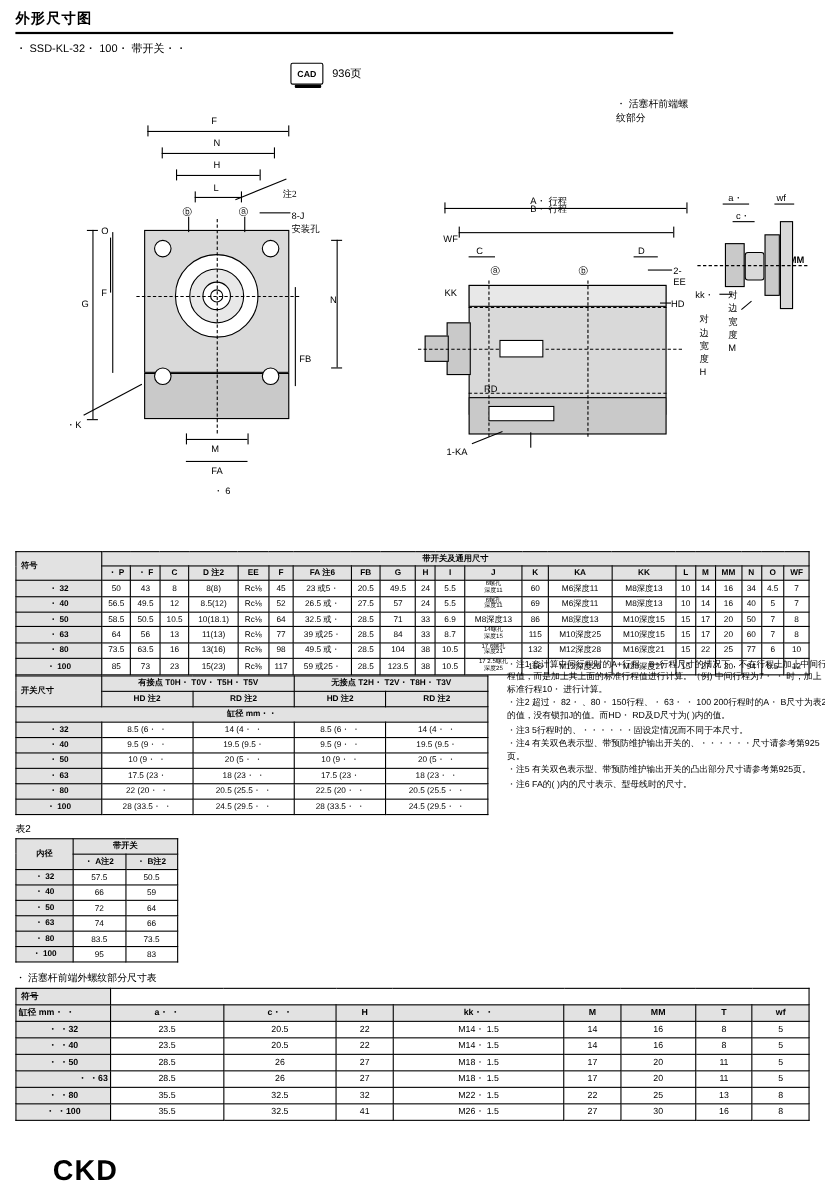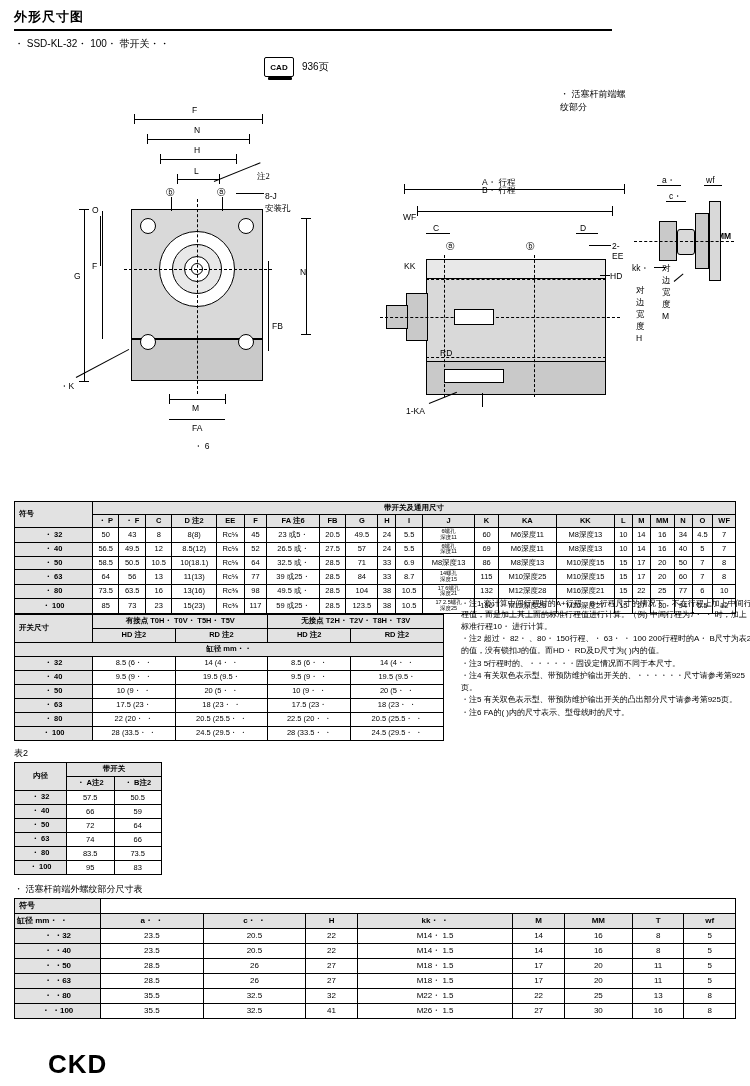--- a/index.html
+++ b/index.html
@@ -582,21 +582,21 @@
           <td>28.5</td>
           <td>26</td>
           <td>27</td>
           <td>M18・ 1.5</td>
           <td>17</td>
           <td>20</td>
           <td>11</td>
           <td>5</td>
         </tr>
         <tr>
-          <td class="lblcell" style="text-align: center; margin-top: 32px;">・ ・63</td>
+          <td class="lblcell" style="text-align: right; margin-top: 32px;">・ ・63</td>
           <td>28.5</td>
           <td>26</td>
           <td>27</td>
           <td>M18・ 1.5</td>
           <td>17</td>
           <td>20</td>
           <td>11</td>
           <td>5</td>
         </tr>
         <tr>

